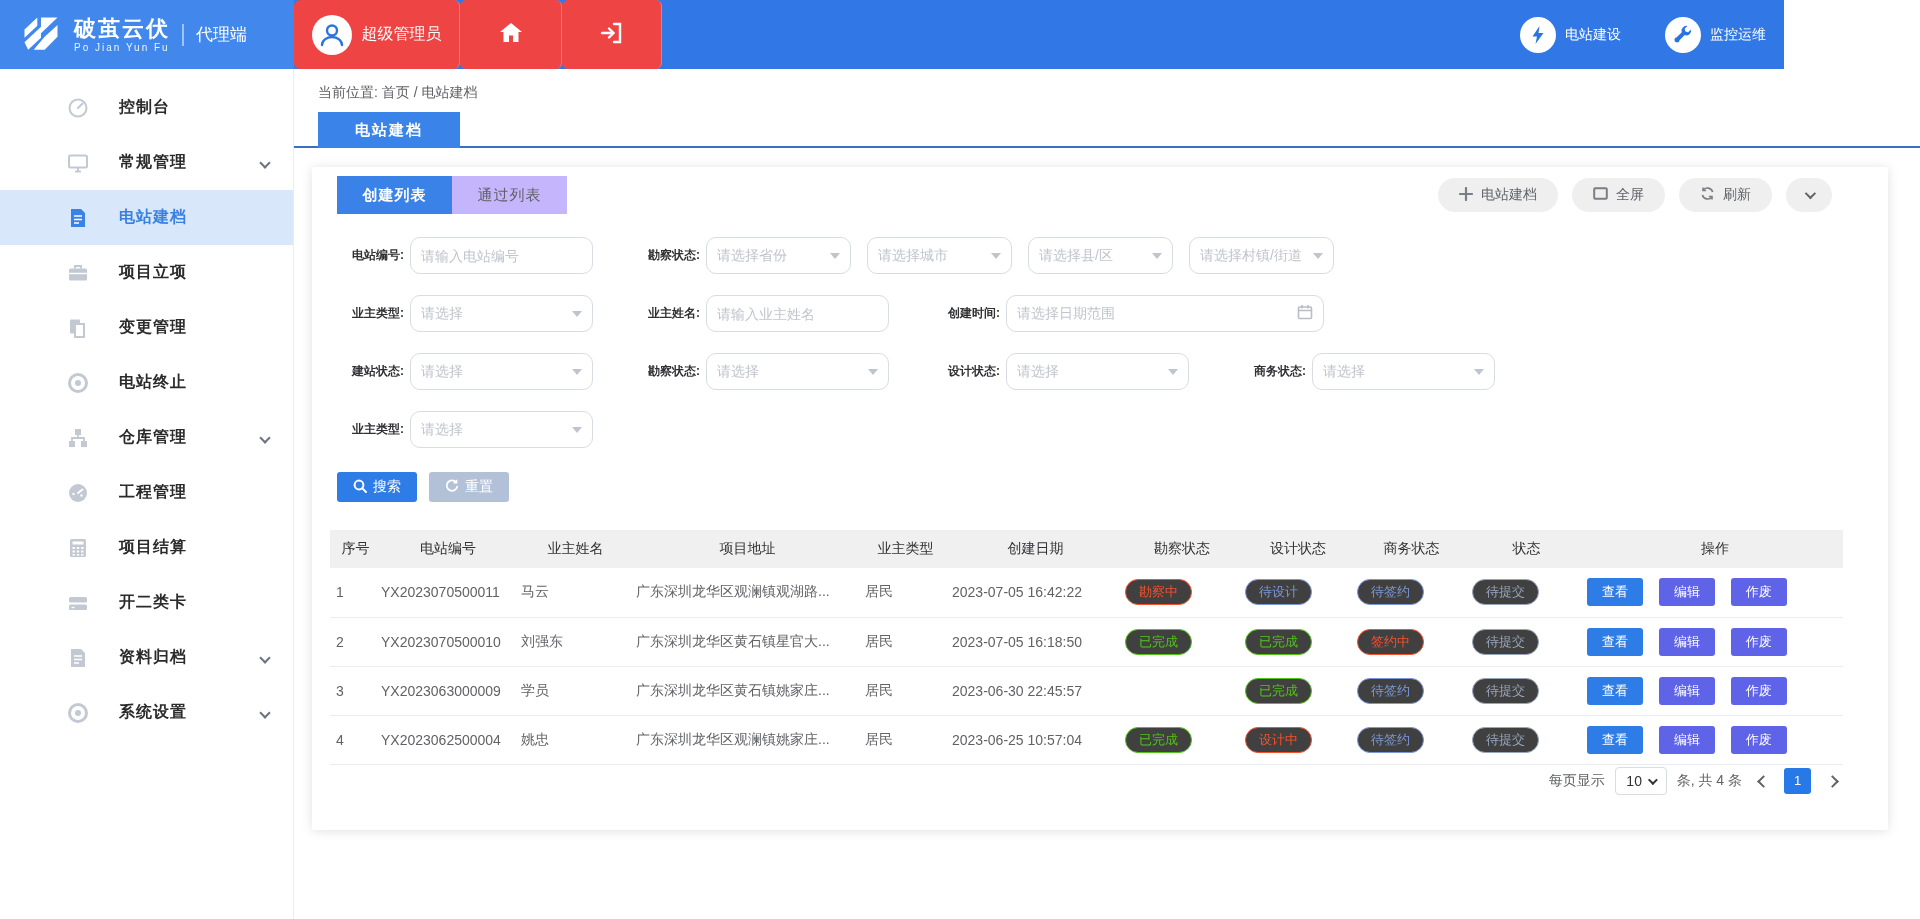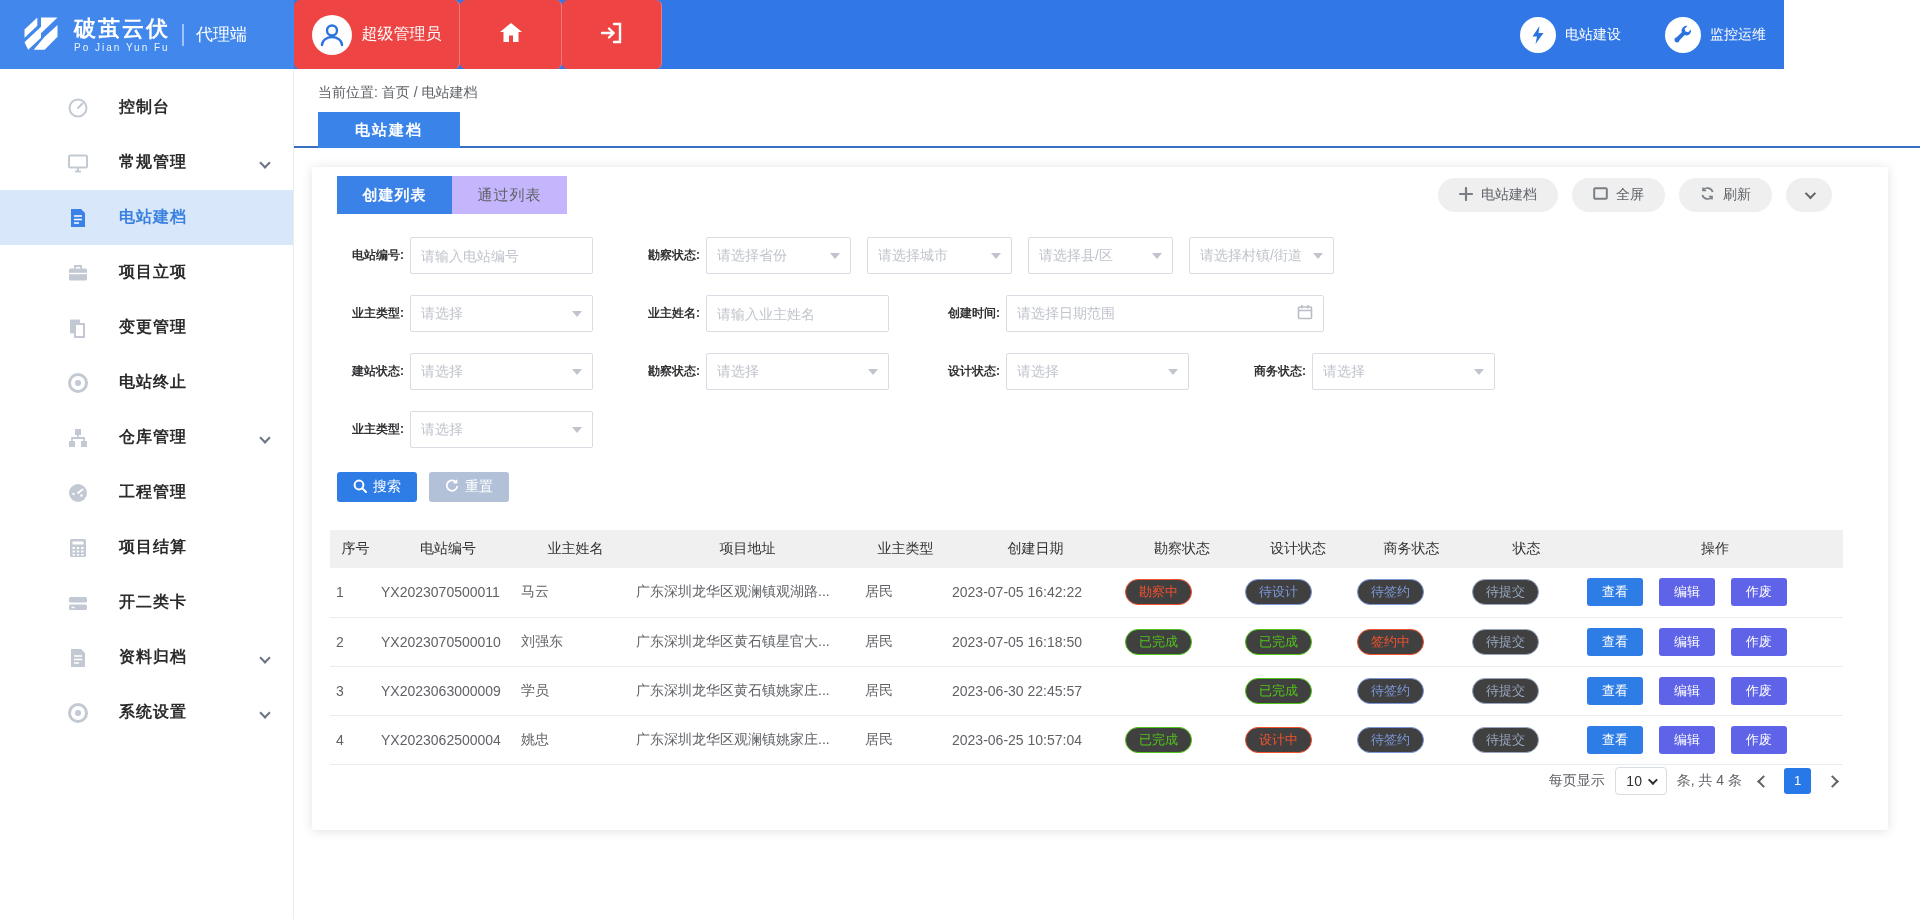--- a/index.html
+++ b/index.html
@@ -51,21 +51,21 @@
   .pill { height:34px; border:none; border-radius:17px; background:#efefef; color:#5f6368; font-size:14px; display:flex; align-items:center; gap:8px; padding:0 21px; cursor:pointer; font-family:inherit; }
   .pill-sm { padding:0 19px; }
   .chev-down { width:8px; height:8px; border-right:2px solid #5f6368; border-bottom:2px solid #5f6368; transform:rotate(45deg) translateY(-2px); }
 
   
   .filters { position:absolute; left:0; top:70px; width:100%; }
   .frow { position:relative; height:37px; margin-bottom:21px; }
   .fgroup { position:absolute; top:0; display:flex; align-items:center; }
   .fg-c1 { left:6px; } .fg-c2 { left:302px; } .fg-c3 { left:602px; } .fg-c4 { left:908px; }
   .flabel { width:92px; text-align:right; font-size:12px; font-weight:600; color:#303133; padding-right:6px; white-space:nowrap; }
-  .fld { height:37px; border:1px solid #d8dce3; border-radius:2px; background:#fff; display:flex; align-items:center; padding:0 10px; }
+  .fld { height:37px; border:1px solid #d8dce3; border-radius:10px; background:#fff; display:flex; align-items:center; padding:0 10px; }
   .fld input { border:none; outline:none; font-size:14px; width:100%; color:#303133; background:transparent; font-family:inherit; }
   .fld input::placeholder { color:#c0c4cc; }
   .sel { justify-content:space-between; cursor:pointer;text-align:center; }
   .sel .ph { font-size:14px; color:#c0c4cc; white-space:nowrap; overflow:hidden; }
   .caret { width:0; height:0; border-left:5px solid transparent; border-right:5px solid transparent; border-top:6px solid #c0c4cc; margin-left:8px; }
   .w183 { width:183px; } .w145 { width:145px; } .w318 { width:318px; }
   .ml16 { margin-left:16px; }
   .btn-row { display:flex; gap:12px; margin:24px 0 0 25px; }
   .btn { height:30px; border:none; border-radius:3px; color:#fff; font-size:14px; display:flex; align-items:center; gap:6px; padding:0 16px; cursor:pointer; font-family:inherit; }
   .btn-search { background:#2e7ce5; }

